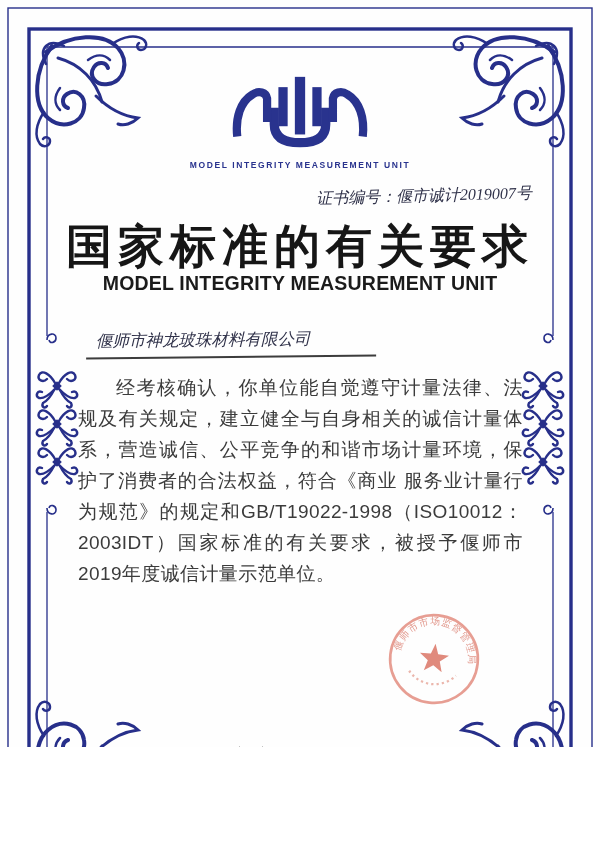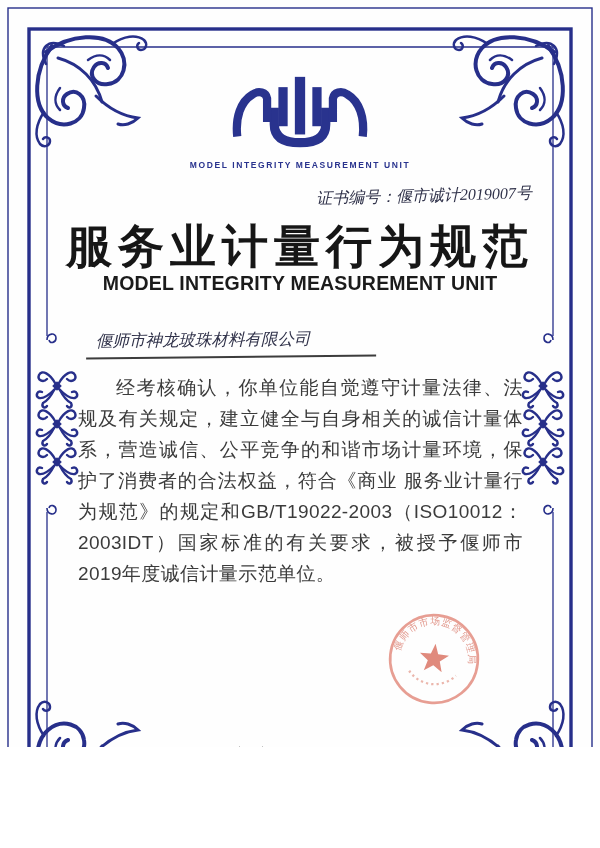--- a/index.html
+++ b/index.html
@@ -126,26 +126,26 @@
     <path d="M45,30 V46 Q45,64 70,64 Q95,64 95,46 V30" fill="none" stroke="#29338e" stroke-width="9"></path>
     <path d="M9,58 C7,40 12,24 24,17 C30,13 37,15 38,21 L38,44" fill="none" stroke="#29338e" stroke-width="8"></path>
     <path d="M131,58 C133,40 128,24 116,17 C110,13 103,15 102,21 L102,44" fill="none" stroke="#29338e" stroke-width="8"></path>
   </svg>
   <div class="logo-wordmark">MODEL INTEGRITY MEASUREMENT UNIT</div>
 
   <div class="cert-no">
     <span>证书编号：</span><span>偃市诚计2019007号</span>
   </div>
 
-  <div class="title-cn">服务业计量行为规范</div>
+  <div class="title-cn">国家标准的有关要求</div>
   <div class="title-en">MODEL INTEGRITY MEASUREMENT UNIT</div>
 
   <div class="company-line">偃师市神龙玻珠材料有限公司</div>
 
-  <div class="body-text">经考核确认，你单位能自觉遵守计量法律、法规及有关规定，建立健全与自身相关的诚信计量体系，营造诚信、公平竞争的和谐市场计量环境，保护了消费者的合法权益，符合《商业 服务业计量行为规范》的规定和GB/T19022-2003（ISO10012：2003IDT）国家标准的有关要求，被授予偃师市2019年度诚信计量示范单位。</div>
+  <div class="body-text">经考核确认，你单位能自觉遵守计量法律、法规及有关规定，建立健全与自身相关的诚信计量体系，营造诚信、公平竞争的和谐市场计量环境，保护了消费者的合法权益，符合《商业 服务业计量行为规范》的规定和GB/T19022-1998（ISO10012：2003IDT）国家标准的有关要求，被授予偃师市2019年度诚信计量示范单位。</div>
 
 
   <svg class="seal" viewBox="0 0 100 100" xmlns="http://www.w3.org/2000/svg">
     <defs>
       <path id="sealArc" d="M50,50 m-34,0 a34,34 0 1,1 68,0" fill="none"></path>
     </defs>
     <circle cx="50" cy="50" r="43" fill="none" stroke="#e18475" stroke-width="2.6" opacity="0.85"></circle>
     <path d="M50,35 L53.6,45 L64.3,45.4 L55.9,51.9 L58.8,62.1 L50,56.2 L41.2,62.1 L44.1,51.9 L35.7,45.4 L46.4,45 Z" fill="#d96e5e" opacity="0.88"></path>
     <text font-size="9.5" fill="#dc8274" letter-spacing="1" opacity="0.9" font-family="Liberation Sans, sans-serif">
       <textPath href="#sealArc" startOffset="4">偃师市市场监督管理局</textPath>

